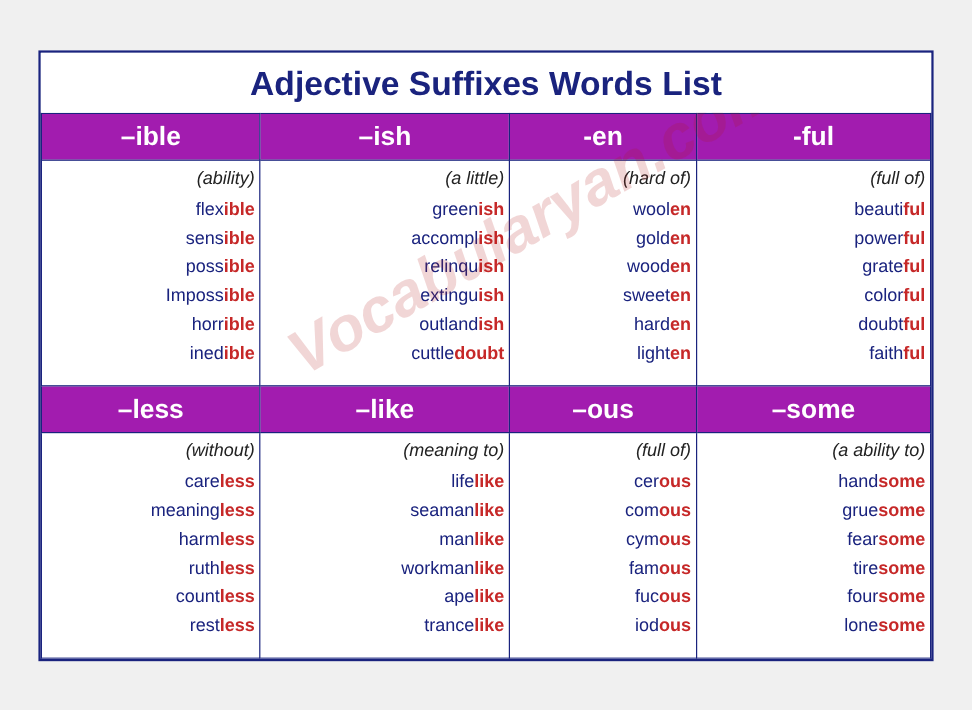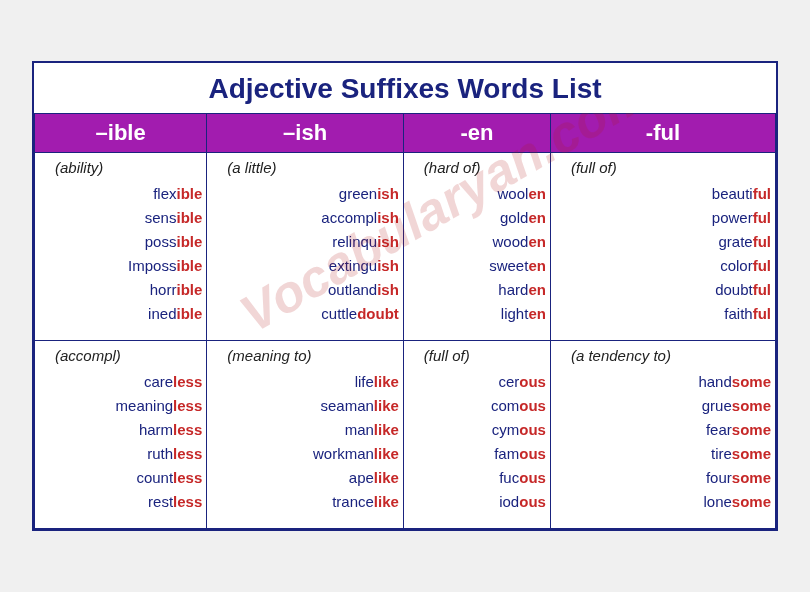--- a/index.html
+++ b/index.html
@@ -36,21 +36,21 @@
     }
     .section-header {
       background: #a21caf;
       color: white;
       text-align: center;
       font-size: 22px;
       font-weight: bold;
       padding: 6px 4px;
     }
     .section-meaning {
-      text-align: left;
+      text-align: right;
       font-style: italic;
       font-size: 15px;
       color: #222;
       padding: 6px 4px 2px 4px;
       margin-left: 16px;
     }
     .word-list {
       list-style: none;
       text-align: right;
       padding: 4px 4px 8px 4px;
@@ -155,22 +155,36 @@
                   <li>grate<span class="suffix">ful</span></li>
                   <li>color<span class="suffix">ful</span></li>
                   <li>doubt<span class="suffix">ful</span></li>
                   <li>faith<span class="suffix">ful</span></li>
                 </ul>
               </div>
             </td>
           </tr>
           <tr>
             <td>
-              <div class="cell-inner">
-                <div class="section-meaning">(accompl)</div>
+              <div class="section-header">–less</div>
+            </td>
+            <td>
+              <div class="section-header">–like</div>
+            </td>
+            <td>
+              <div class="section-header">–ous</div>
+            </td>
+            <td>
+              <div class="section-header">–some</div>
+            </td>
+          </tr>
+          <tr>
+            <td>
+              <div class="cell-inner">
+                <div class="section-meaning">(without)</div>
                 <ul class="word-list">
                   <li>care<span class="suffix">less</span></li>
                   <li>meaning<span class="suffix">less</span></li>
                   <li>harm<span class="suffix">less</span></li>
                   <li>ruth<span class="suffix">less</span></li>
                   <li>count<span class="suffix">less</span></li>
                   <li>rest<span class="suffix">less</span></li>
                 </ul>
               </div>
             </td>
@@ -195,21 +209,21 @@
                   <li>com<span class="suffix">ous</span></li>
                   <li>cym<span class="suffix">ous</span></li>
                   <li>fam<span class="suffix">ous</span></li>
                   <li>fuc<span class="suffix">ous</span></li>
                   <li>iod<span class="suffix">ous</span></li>
                 </ul>
               </div>
             </td>
             <td>
               <div class="cell-inner">
-                <div class="section-meaning">(a tendency to)</div>
+                <div class="section-meaning">(a ability to)</div>
                 <ul class="word-list">
                   <li>hand<span class="suffix">some</span></li>
                   <li>grue<span class="suffix">some</span></li>
                   <li>fear<span class="suffix">some</span></li>
                   <li>tire<span class="suffix">some</span></li>
                   <li>four<span class="suffix">some</span></li>
                   <li>lone<span class="suffix">some</span></li>
                 </ul>
               </div>
             </td>

